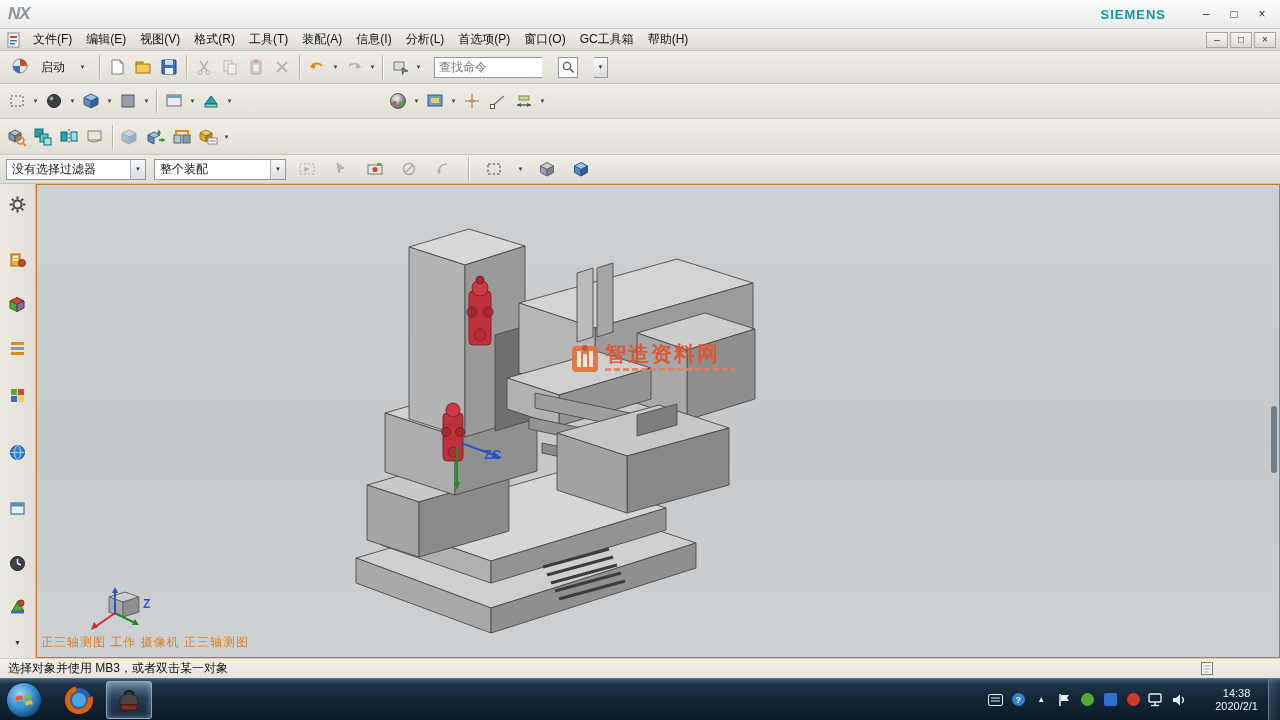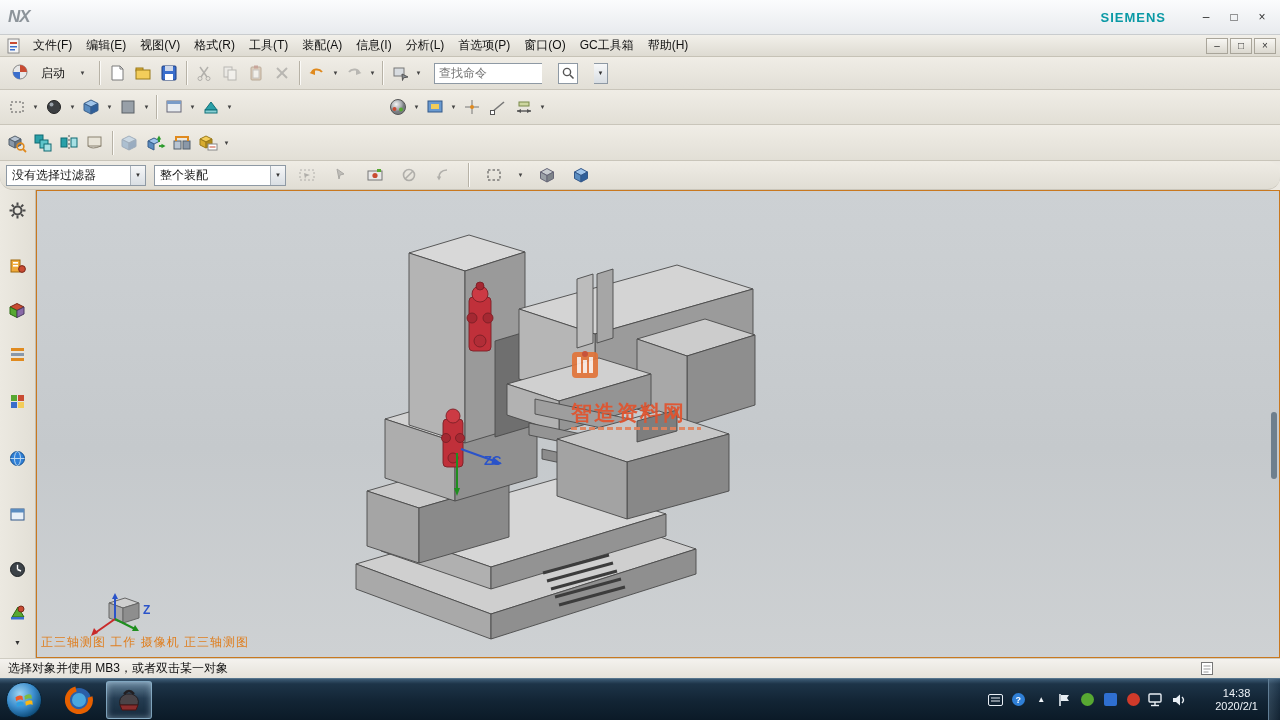--- a/index.html
+++ b/index.html
@@ -1,21 +1,21 @@
 <!DOCTYPE html>
 <html><head>
 <meta charset="utf-8">
 <style>
   * { margin:0; padding:0; box-sizing:border-box; }
   html,body { width:1280px; height:720px; overflow:hidden; }
   body { font-family:"Liberation Sans", sans-serif; font-size:12px; color:#111; }
   .app { width:1280px; height:720px; display:flex; flex-direction:column; background:#ece9e2; }
 
   
-  .titlebar { height:35px; background:linear-gradient(#fbfcfd,#e8ebee); border-bottom:1px solid #c9ccce;
+  .titlebar { height:29px; background:linear-gradient(#fbfcfd,#e8ebee); border-bottom:1px solid #c9ccce;
               display:flex; align-items:center; padding:0 4px 0 8px; }
   .nxlogo { font-weight:bold; font-style:italic; font-size:17px; color:#8d949a; letter-spacing:-1px; margin-right:10px; }
   .wtitle { font-size:12px; color:#1a1a1a; }
   .tspacer { flex:1; }
   .siemens { color:#0a99a5; font-weight:bold; font-size:13px; letter-spacing:1px; margin-right:26px; }
   .wbtn { width:28px; height:19px; display:flex; align-items:center; justify-content:center;
           font-size:12px; color:#333; cursor:default; }
 
   
   .menubar { height:22px; background:linear-gradient(#f2f0ea,#dedbd2); display:flex; align-items:center; padding:0 4px;
@@ -38,36 +38,36 @@
   .startlabel { font-size:12px; }
   .searchbox { display:flex; align-items:center; height:21px; margin-left:10px;gap:16px; }
   .searchbox input { width:108px; height:21px; border:1px solid #8e99a4; border-right:none; padding:0 4px; font-size:12px;
                      font-family:"Liberation Sans",sans-serif; background:#fff; color:#222; }
   .searchmag { width:20px; height:21px; border:1px solid #8e99a4; display:flex; align-items:center; justify-content:center; background:#fff; }
   .searcharrow { width:14px; height:21px; border:1px solid #8e99a4; border-left:none; background:linear-gradient(#f6f7f8,#d9dee3);
                  display:flex; align-items:center; justify-content:center; font-size:6px; color:#333; }
 
   
   .filterbar { height:29px; display:flex; align-items:center; gap:8px; background:linear-gradient(#efece5,#e0ddd4);
-               border-bottom:1px solid #c9c5ba; padding:0 6px;border-radius:13px; }
+               border-bottom:1px solid #c9c5ba; padding:0 6px; }
   .combo { height:21px; background:#fff; border:1px solid #8e99a4; display:flex; align-items:center; }
   .combo .val { padding:0 5px; flex:1; white-space:nowrap; }
   .combo .arr { width:15px; align-self:stretch; background:linear-gradient(#f6f7f8,#d9dee3); border-left:1px solid #aab2ba;
                 display:flex; align-items:center; justify-content:center; font-size:6px; color:#333; }
   .c1 { width:140px; } .c2 { width:132px; }
 
   
   .workspace { flex:1; display:flex; min-height:0; }
   .resourcebar { width:36px; background:linear-gradient(90deg,#ece9e1,#e2dfd6); border-right:1px solid #c2beb2;
                  display:flex; flex-direction:column; align-items:center; }
   .rbtn { width:24px; height:20px; display:flex; align-items:center; justify-content:center; }
   .viewport { position:relative; flex:1; background:linear-gradient(#cdd1d4,#c5c9cc 55%,#ced1d3);
               border:1px solid #c9781f; overflow:hidden; }
   .model-svg { position:absolute; left:0; top:0; }
-  .watermark { position:absolute; left:534px; top:158px; display:flex; align-items:flex-start; gap:20px; opacity:0.92;flex-direction:column; }
+  .watermark { position:absolute; left:534px; top:158px; display:flex; align-items:flex-start; gap:6px; opacity:0.92; }
   .wm-text { color:#e2532d; font-size:21px; font-weight:bold; letter-spacing:2px; line-height:22px; }
   .wm-sub { margin-top:3px; height:3px; width:130px;
             background:repeating-linear-gradient(90deg,#e2835d 0 6px,transparent 6px 9px); }
   .zc-label { position:absolute; left:447px; top:262px; color:#2a53c9; font-size:13px; font-weight:bold; }
   .view-caption { position:absolute; left:4px; bottom:6px; color:#df7f20; font-size:12px; letter-spacing:1px;margin-top:20px; }
   .triad { position:absolute; left:32px; top:398px; width:90px; height:52px; }
   .triad-z { position:absolute; left:74px; top:14px; color:#2a53c9; font-size:12px; font-weight:bold; }
   .vscroll-thumb { position:absolute; right:2px; top:221px; width:6px; height:67px; background:#6e7f8d; border-radius:3px; }
 
   

